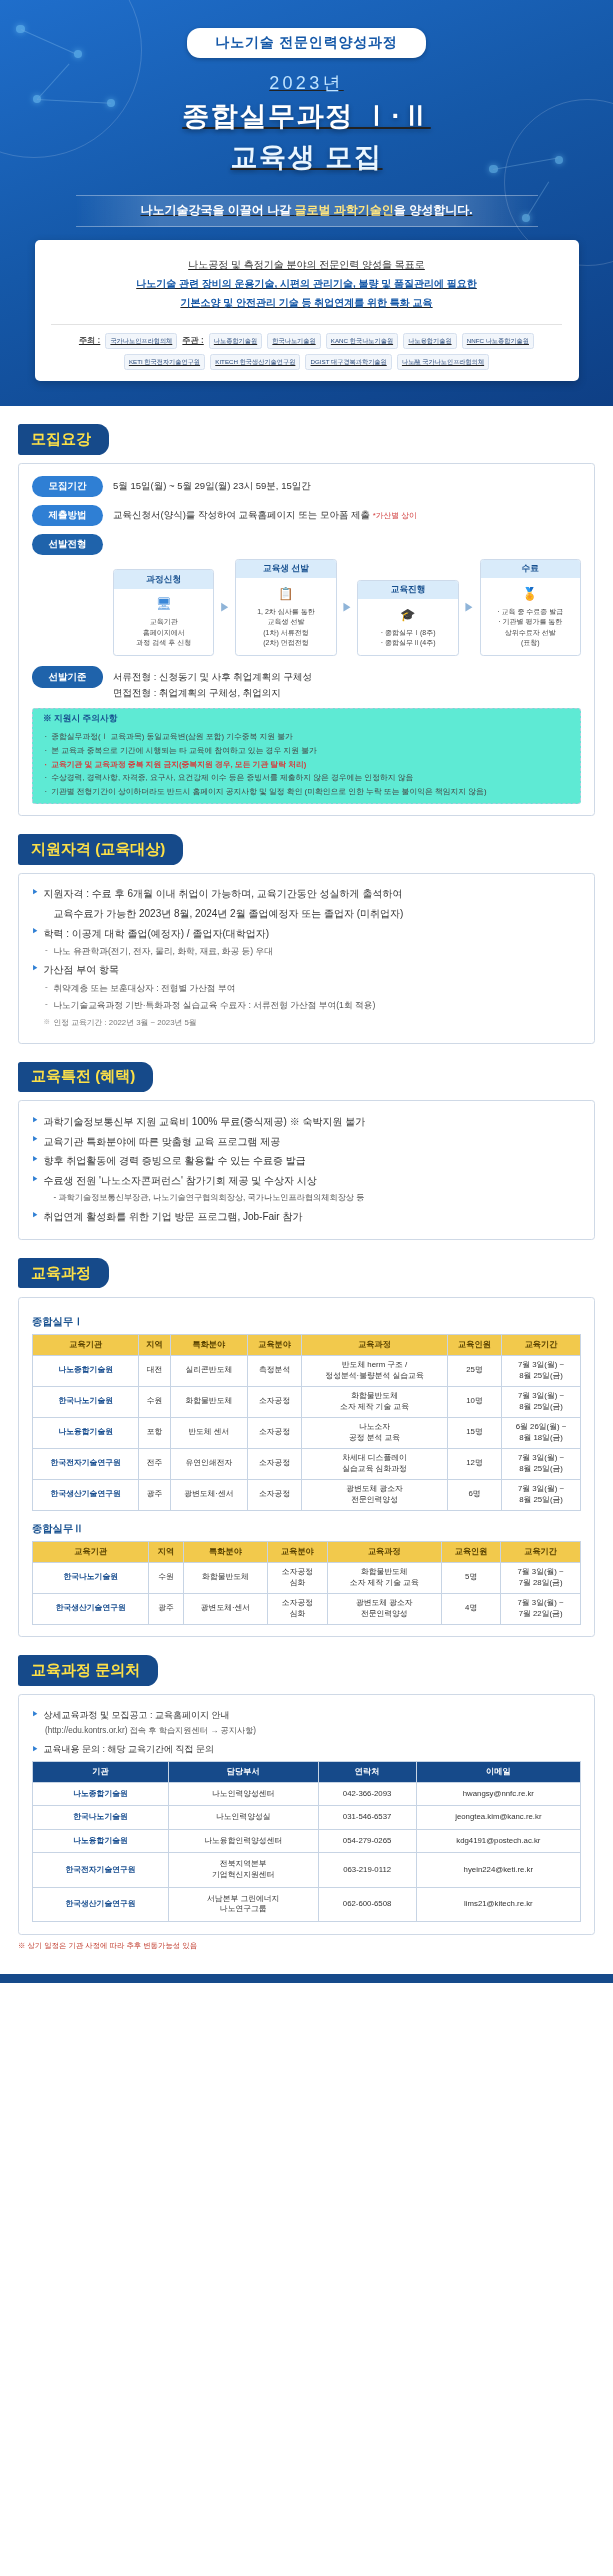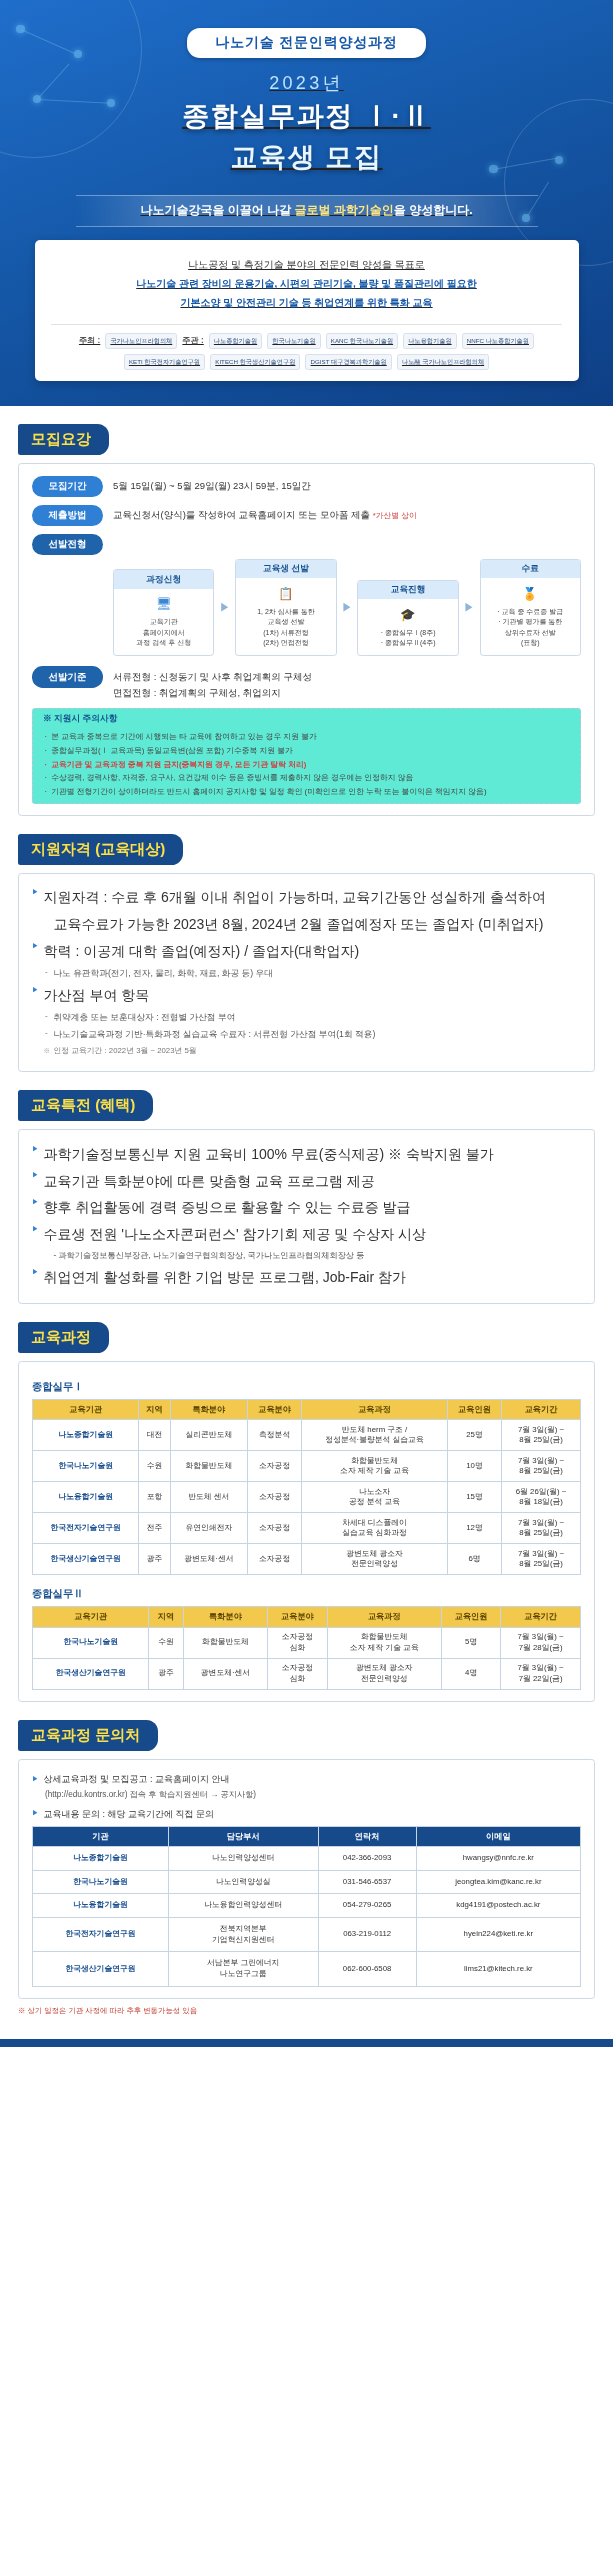--- a/index.html
+++ b/index.html
@@ -155,21 +155,21 @@
     border-radius: 3.3px;
     padding: 4px 10px;
     margin-top: 5px;
   }
   .notice-title { font-size: 8.7px; font-weight: bold; color: #17508f; margin-bottom: 5px; }
   .notice li { list-style: none; font-size: 7.8px; color: #444; line-height: 1.75; padding-left: 8.2px; position: relative; }
   .notice li:before { content: "·"; position: absolute; left: 1.6px; }
 
   
   .blist { }
-  .blist > li { list-style: none; font-size: 14px; color: #333; line-height: 1.8; padding-left: 11.5px; position: relative; margin-bottom: 1.6px; }
+  .blist > li { list-style: none; font-size: 10px; color: #333; line-height: 1.8; padding-left: 11.5px; position: relative; margin-bottom: 1.6px; }
   .blist > li:before { content: "▶"; position: absolute; left: 0; top: 0.8px; color: #2f7fd4; font-size: 6.6px; }
   .blist li.sub { font-size: 8.7px; color: #555; padding-left: 21.4px; }
   .blist li.sub:before { content: "-"; left: 13px; color: #888; font-size: 8.2px; top: 0; }
   .blist li.note { font-size: 7.8px; color: #777; padding-left: 21.4px; }
   .blist li.note:before { content: "※"; left: 11.5px; color: #999; font-size: 6.6px; }
   .blist li.plain { padding-left: 21.4px; }
   .blist li.plain:before { content: ""; }
 
   
   .tbl-title { font-size: 10.3px; font-weight: bold; color: #17508f; margin: 11.5px 0 5px; }
@@ -323,22 +323,22 @@
           <span class="ltag alt">선발기준</span>
           <span class="ltxt">
             <div>서류전형 : 신청동기 및 사후 취업계획의 구체성</div>
             <div>면접전형 : 취업계획의 구체성, 취업의지</div>
           </span>
         </div>
 
         <div class="notice">
           <div class="notice-title">※ 지원시 주의사항</div>
           <ul>
+            <li>종합실무과정(Ⅰ 교육과목) 동일교육변(삼원 포함) 기수중복 지원 불가</li>
             <li>본 교육과 중복으로 기간에 시행되는 타 교육에 참여하고 있는 경우 지원 불가</li>
-            <li>종합실무과정(Ⅰ 교육과목) 동일교육변(삼원 포함) 기수중복 지원 불가</li>
             <li class="red" style="color:#d24040;font-weight:bold;">교육기관 및 교육과정 중복 지원 금지(중복지원 경우, 모든 기관 탈락 처리)</li>
             <li>수상경력, 경력사항, 자격증, 요구사, 요건강제 이수 등은 증빙서를 제출하지 않은 경우에는 인정하지 않음</li>
             <li>기관별 전형기간이 상이하더라도 반드시 홈페이지 공지사항 및 일정 확인 (미확인으로 인한 누락 또는 불이익은 책임지지 않음)</li>
           </ul>
         </div>
       </div>
     </div>
 
     <div class="section">
       <div class="sec-head">지원자격 (교육대상)</div>

